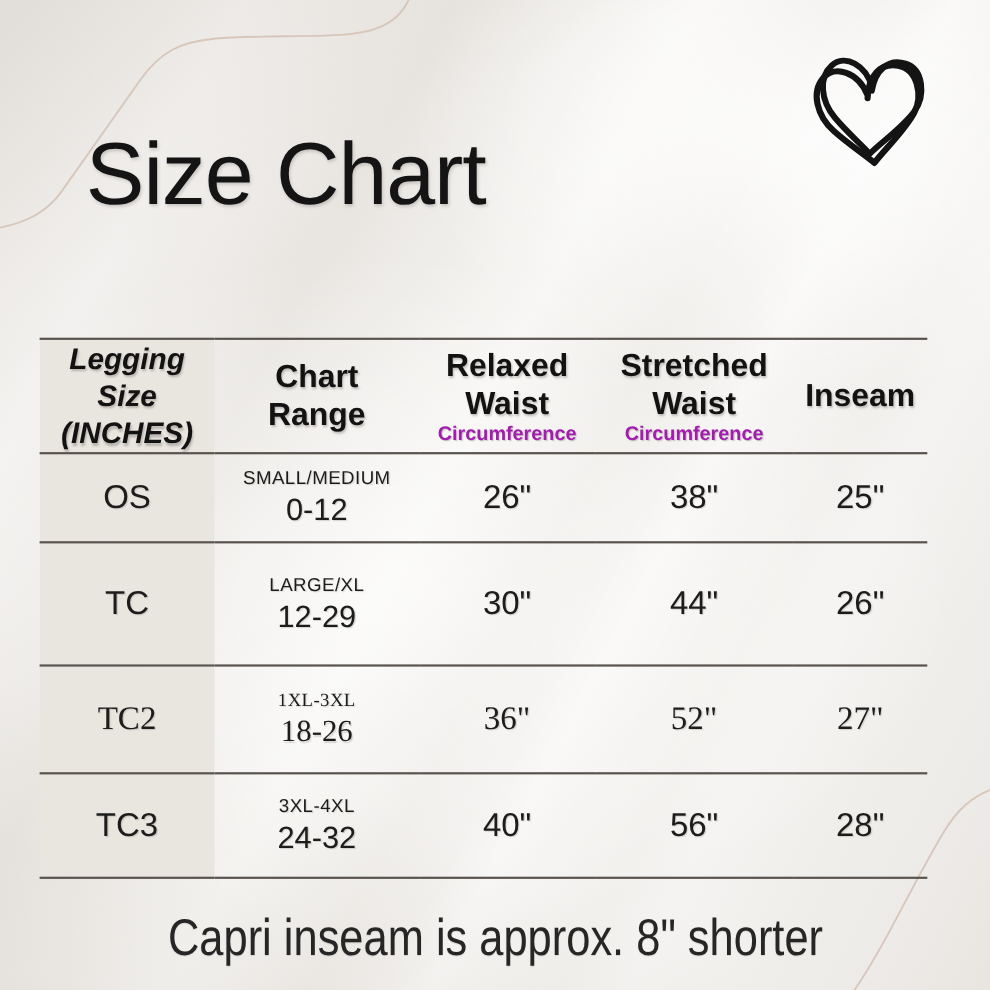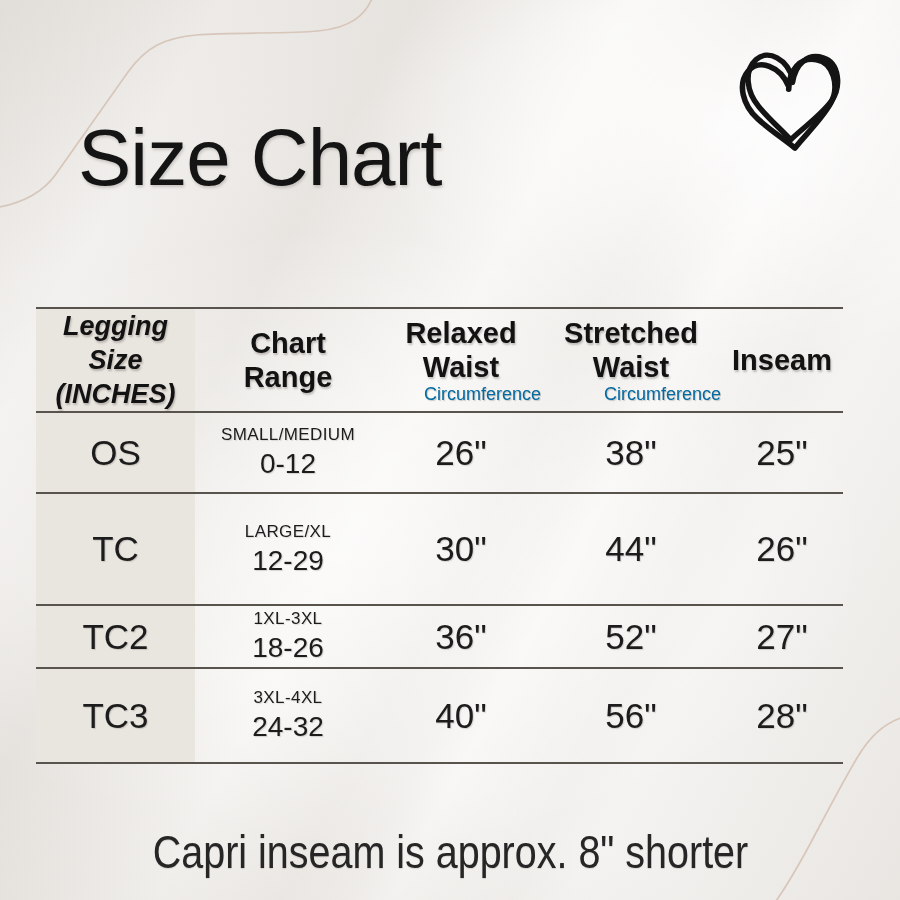--- a/index.html
+++ b/index.html
@@ -34,28 +34,28 @@
   table.size-chart{
     width:807px;table-layout:fixed;border-collapse:collapse;
     border-top:2px solid #59534d;
   }
   table.size-chart tr{border-bottom:2px solid #59534d;}
   table.size-chart th,table.size-chart td{
     text-align:center;vertical-align:middle;padding:0;overflow:hidden;
   }
   .col1-bg{background:#e9e5df;}
   tr.hdr{height:102px;margin-top:20px;}
-  tr.r1{height:81px;} tr.r2{height:112px;} tr.r3{height:63px;} tr.r4{height:95px;}
+  tr.r1{height:81px;} tr.r2{height:112px;} tr.r3{height:98px;font-family:Liberation Serif, serif;} tr.r4{height:95px;}
   .h-main{font-weight:700;font-size:29px;line-height:34px;color:#121212;
     text-shadow:1px 2px 2px rgba(60,52,45,.28);}
-  .h-sub{font-weight:400;font-size:18px;line-height:20px;color:#0369a1;
-    text-shadow:1px 1px 1px rgba(60,52,45,.25);text-align:right;}
+  .h-sub{font-weight:700;font-size:18px;line-height:20px;color:#a21caf;
+    text-shadow:1px 1px 1px rgba(60,52,45,.25);}
   .h-italic{font-style:italic;font-weight:700;font-size:27px;line-height:34px;color:#121212;
     text-shadow:1px 2px 2px rgba(60,52,45,.28);}
-  .cell-main{font-size:35px;color:#1c1c1c;text-shadow:1px 1px 1px rgba(60,52,45,.18);}
+  .cell-main{font-size:30px;color:#1c1c1c;text-shadow:1px 1px 1px rgba(60,52,45,.18);}
   .range-label{display:block;font-size:17px;letter-spacing:.4px;color:#1c1c1c;margin-bottom:3px;
     text-shadow:1px 1px 1px rgba(60,52,45,.15);}
   .range-num{display:block;font-size:28px;color:#1c1c1c;text-shadow:1px 1px 1px rgba(60,52,45,.18);}
   .footer{
     position:absolute;left:0;top:824px;width:900px;text-align:center;z-index:2;
   }
   .footer .inner{
     display:inline-block;font-size:47px;color:#262626;font-weight:400;
     transform:scaleX(.84);transform-origin:50% 50%;letter-spacing:0;
     text-shadow:0 1px 1px rgba(60,52,45,.15);

